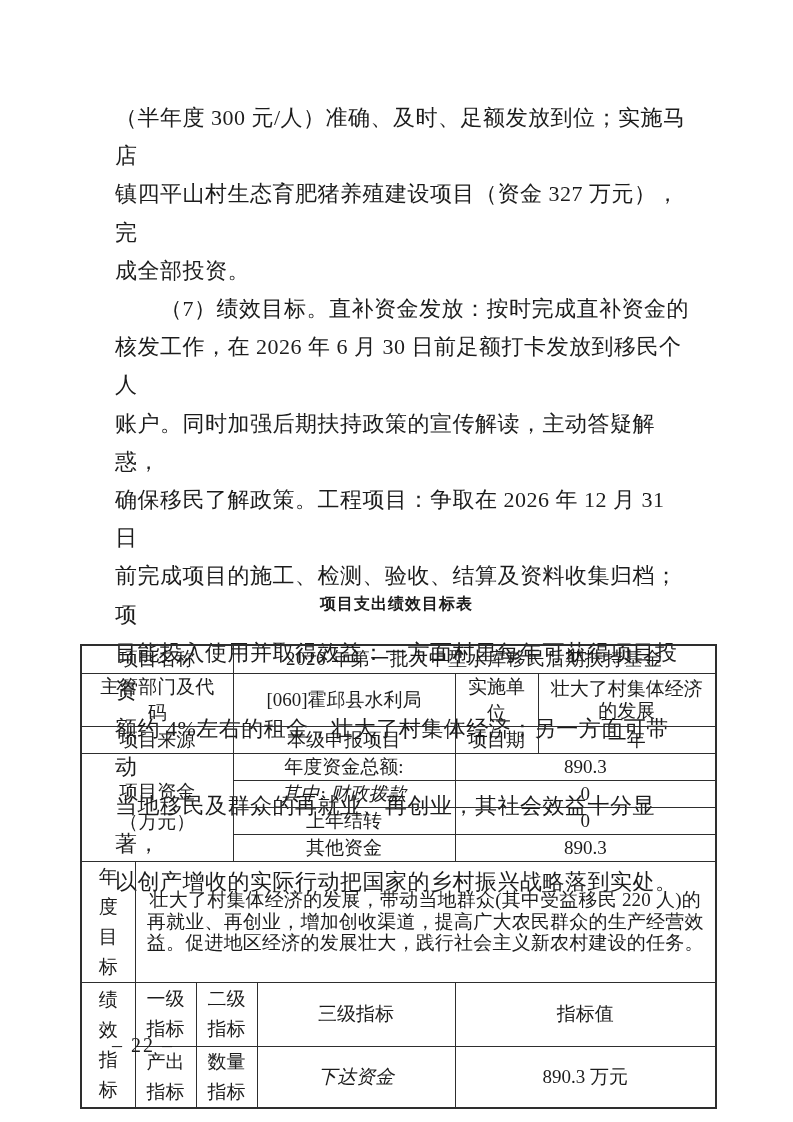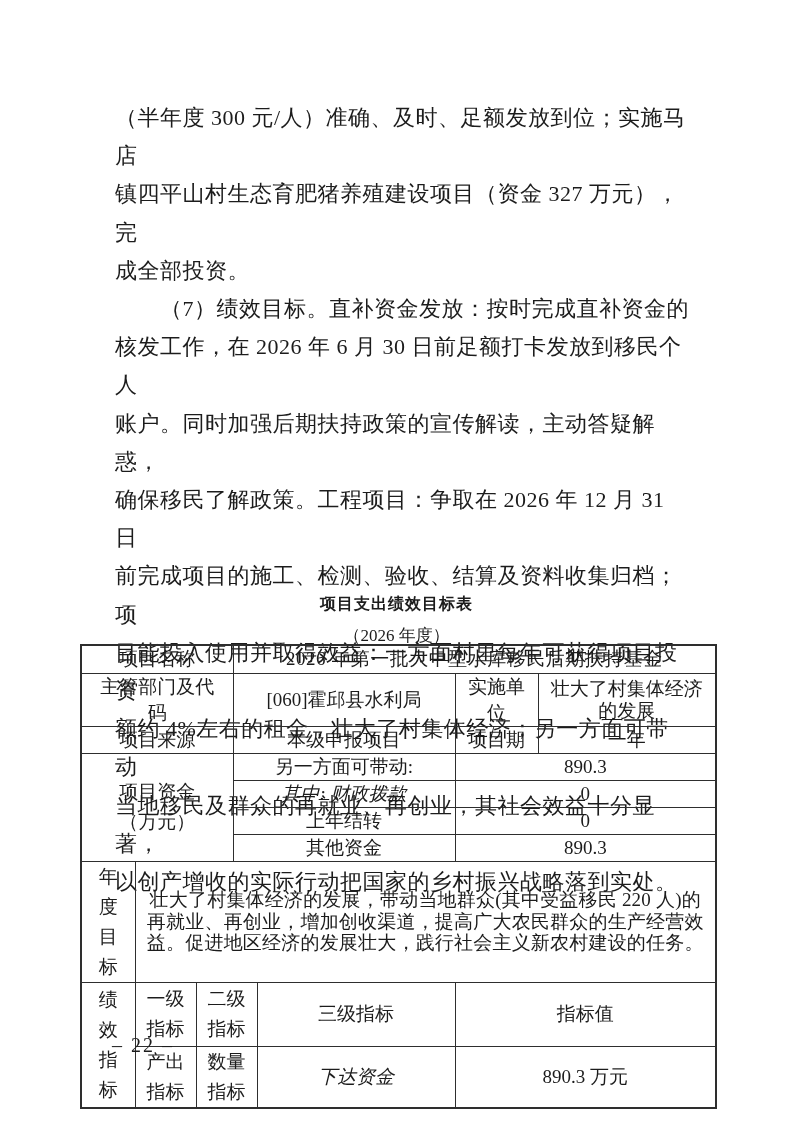--- a/index.html
+++ b/index.html
@@ -86,21 +86,20 @@
 账户。同时加强后期扶持政策的宣传解读，主动答疑解惑，
 确保移民了解政策。工程项目：争取在 2026 年 12 月 31 日
 前完成项目的施工、检测、验收、结算及资料收集归档；项
 目能投入使用并取得效益：一方面村里每年可获得项目投资
 额约 4%左右的租金，壮大了村集体经济；另一方面可带动
 当地移民及群众的再就业、再创业，其社会效益十分显著，
 以创产增收的实际行动把国家的乡村振兴战略落到实处。</p>
   </div>
 
   <div class="table-title">项目支出绩效目标表</div>
-  <div class="table-subtitle">（2026 年度）</div>
 
   <table class="perf">
     <colgroup>
       <col style="width:54px">
         <col style="width:61px">
         <col style="width:37px">
       <col style="width:24px">
         <col style="width:198px">
         <col style="width:83px">
       <col style="width:178px">
@@ -118,21 +117,21 @@
       </tr>
       <tr style="height:22px">
         <td colspan="3">项目来源</td>
         <td colspan="2">本级申报项目</td>
         <td>项目期</td>
         <td>一年</td>
       </tr>
       <tr style="height:23px">
         <td colspan="3" rowspan="4" class="pre">项目资金
 （万元）</td>
-        <td colspan="2">另一方面可带动:</td>
+        <td colspan="2">年度资金总额:</td>
         <td colspan="2">890.3</td>
       </tr>
       <tr style="height:26px">
         <td colspan="2" class="tl">其中: 财政拨款</td>
         <td colspan="2">0</td>
       </tr>
       <tr style="height:22px">
         <td colspan="2">上年结转</td>
         <td colspan="2">0</td>
       </tr>

